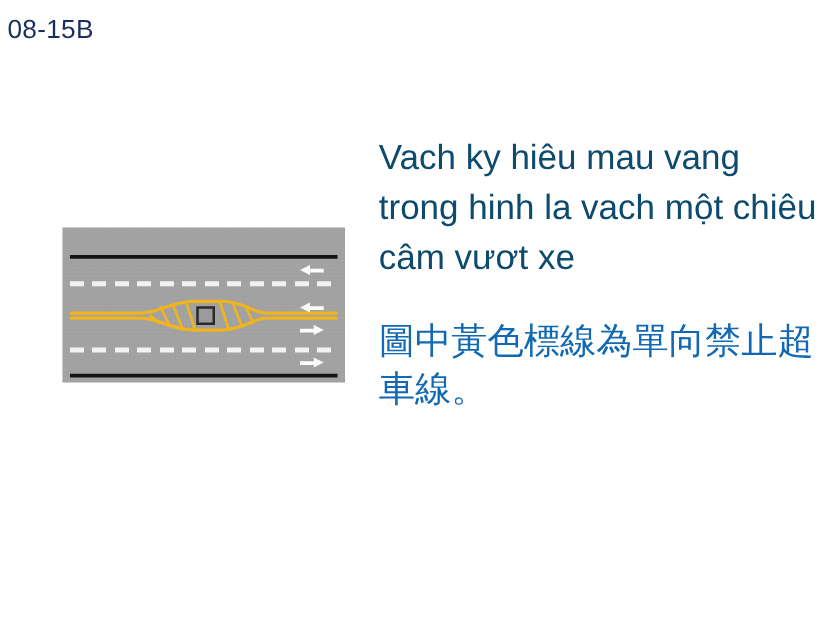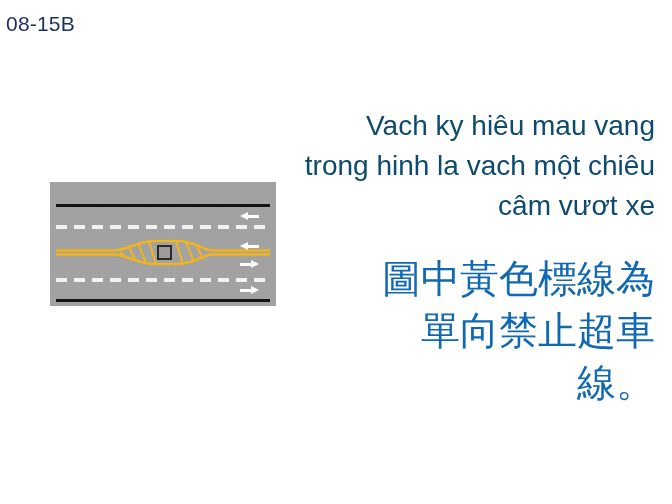--- a/index.html
+++ b/index.html
@@ -12,21 +12,20 @@
     background: #ffffff;
     font-family: "Liberation Sans", sans-serif;
     overflow: hidden;
     position: relative;
   }
   #slide {
     position: absolute;
     left: 0; top: 0;
     width: 588px;
     height: 504px;
-    text-align: right;
   }
   #slide-code {
     position: absolute;
     left: 6px;
     top: 12px;
     font-size: 21px;
     color: #1c2e5e;
     letter-spacing: 0.2px;
     white-space: nowrap;
   }
@@ -134,25 +133,24 @@
     top: 106px;
     width: 352px;
   }
   #vi-text {
     font-size: 28px;
     line-height: 1.42;
     color: #0c4a6e;
   }
   #zh-text {
     margin-top: 28px;
-    font-size: 39px;
+    font-size: 29px;
     line-height: 1.33;
     color: #1169b4;
     font-family: "DejaVu Sans", sans-serif;
-    margin-left: 48px;
   }
 </style>
 </head>
 <body>
 
 <div id="slide">
 
   <div id="slide-code">08-15B</div>
 
   <div id="diagram">

